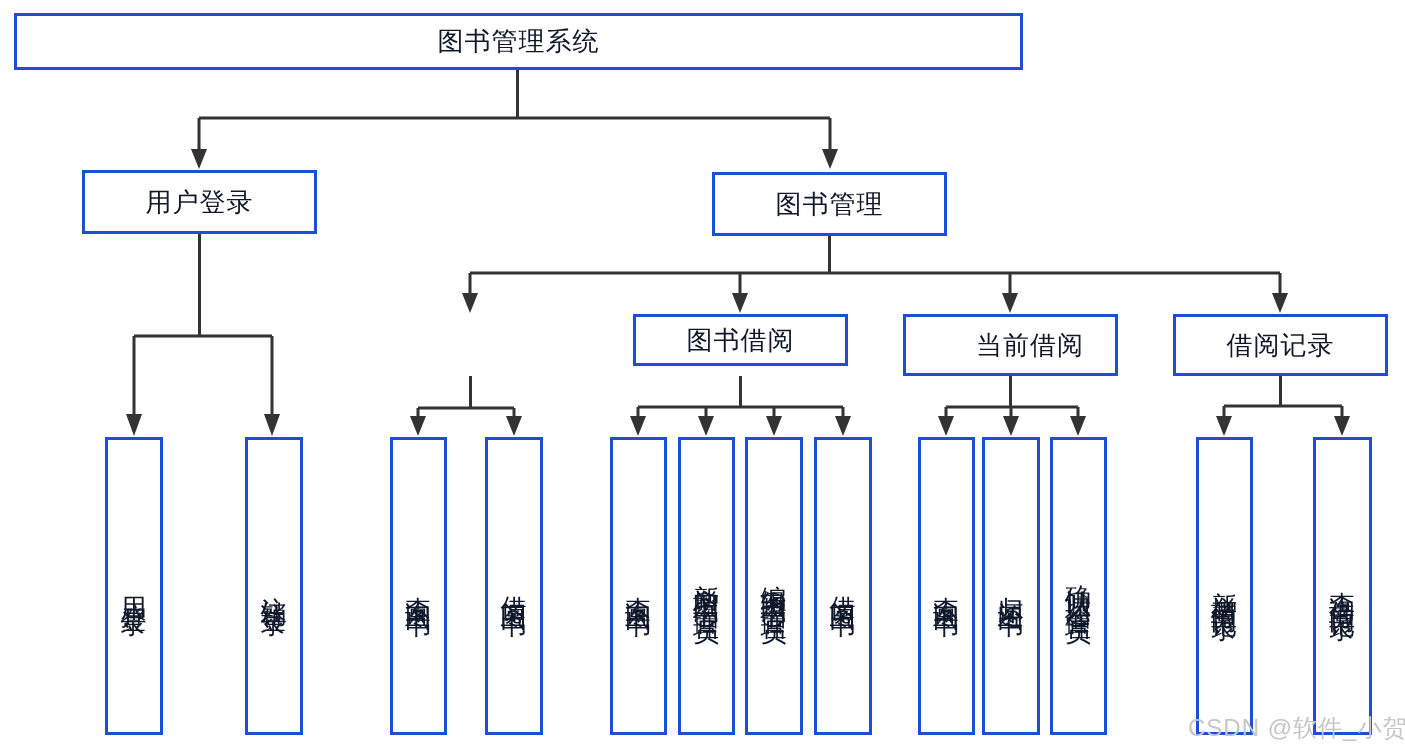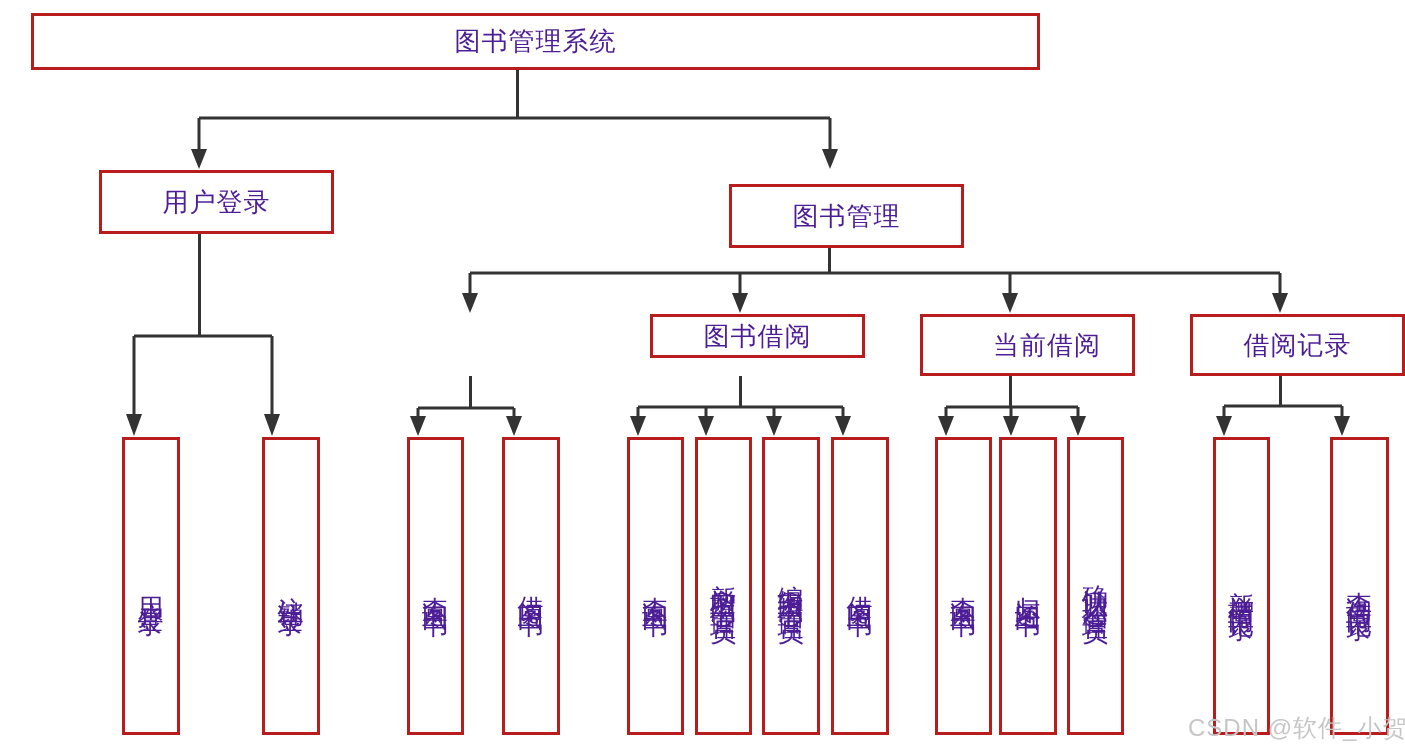--- a/index.html
+++ b/index.html
@@ -17,28 +17,27 @@
   }
   #connector-layer {
     position: absolute;
     left: 0;
     top: 0;
     z-index: 0;
   }
   .box {
     position: absolute;
     box-sizing: border-box;
-    border: 3px solid #b91c1c;
+    border: 3px solid #1d4ed8;
     background: #ffffff;
     display: flex;
     align-items: center;
     justify-content: center;
-    color: #4c1d95;
+    color: #0f172a;
     z-index: 1;
-    margin-left: 17px;
   }
   .node {
     font-size: 26px;
     letter-spacing: 1px;
     white-space: nowrap;
   }
   .leaf {
     writing-mode: vertical-rl;
     text-orientation: mixed;
     font-size: 26px;
@@ -90,23 +89,23 @@
       <polygon points="1003,416 1019,416 1011,436"></polygon>
       <polygon points="1070,416 1086,416 1078,436"></polygon>
       <polygon points="1216,416 1232,416 1224,436"></polygon>
       <polygon points="1334,416 1350,416 1342,436"></polygon>
     </g>
   </svg>
 
   <div class="box node" style="left:14px; top:13px; width:1009px; height:57px;">图书管理系统</div>
 
   <div class="box node" style="left:82px; top:170px; width:235px; height:64px;">用户登录</div>
-  <div class="box node" style="left:712px; top:184px; width:235px; height:64px;">图书管理</div>
+  <div class="box node" style="left:712px; top:172px; width:235px; height:64px;">图书管理</div>
 
-  <div class="box node" style="left:633px; top:314px; width:215px; height:44px;">图书借阅</div>
+  <div class="box node" style="left:633px; top:314px; width:215px; height:52px;">图书借阅</div>
   <div class="box node" style="left:903px; top:314px; width:215px; height:62px;padding-left:39px;">当前借阅</div>
   <div class="box node" style="left:1173px; top:314px; width:215px; height:62px;">借阅记录</div>
 
   <div class="box leaf" style="left:105px; top:437px; width:58px; height:298px;">用户登录</div>
   <div class="box leaf" style="left:245px; top:437px; width:58px; height:298px;">注销登录</div>
 
   <div class="box leaf" style="left:390px; top:437px; width:57px; height:298px;">查询图书</div>
   <div class="box leaf" style="left:485px; top:437px; width:58px; height:298px;">借阅图书</div>
 
   <div class="box leaf" style="left:610px; top:437px; width:57px; height:298px;">查询图书</div>

